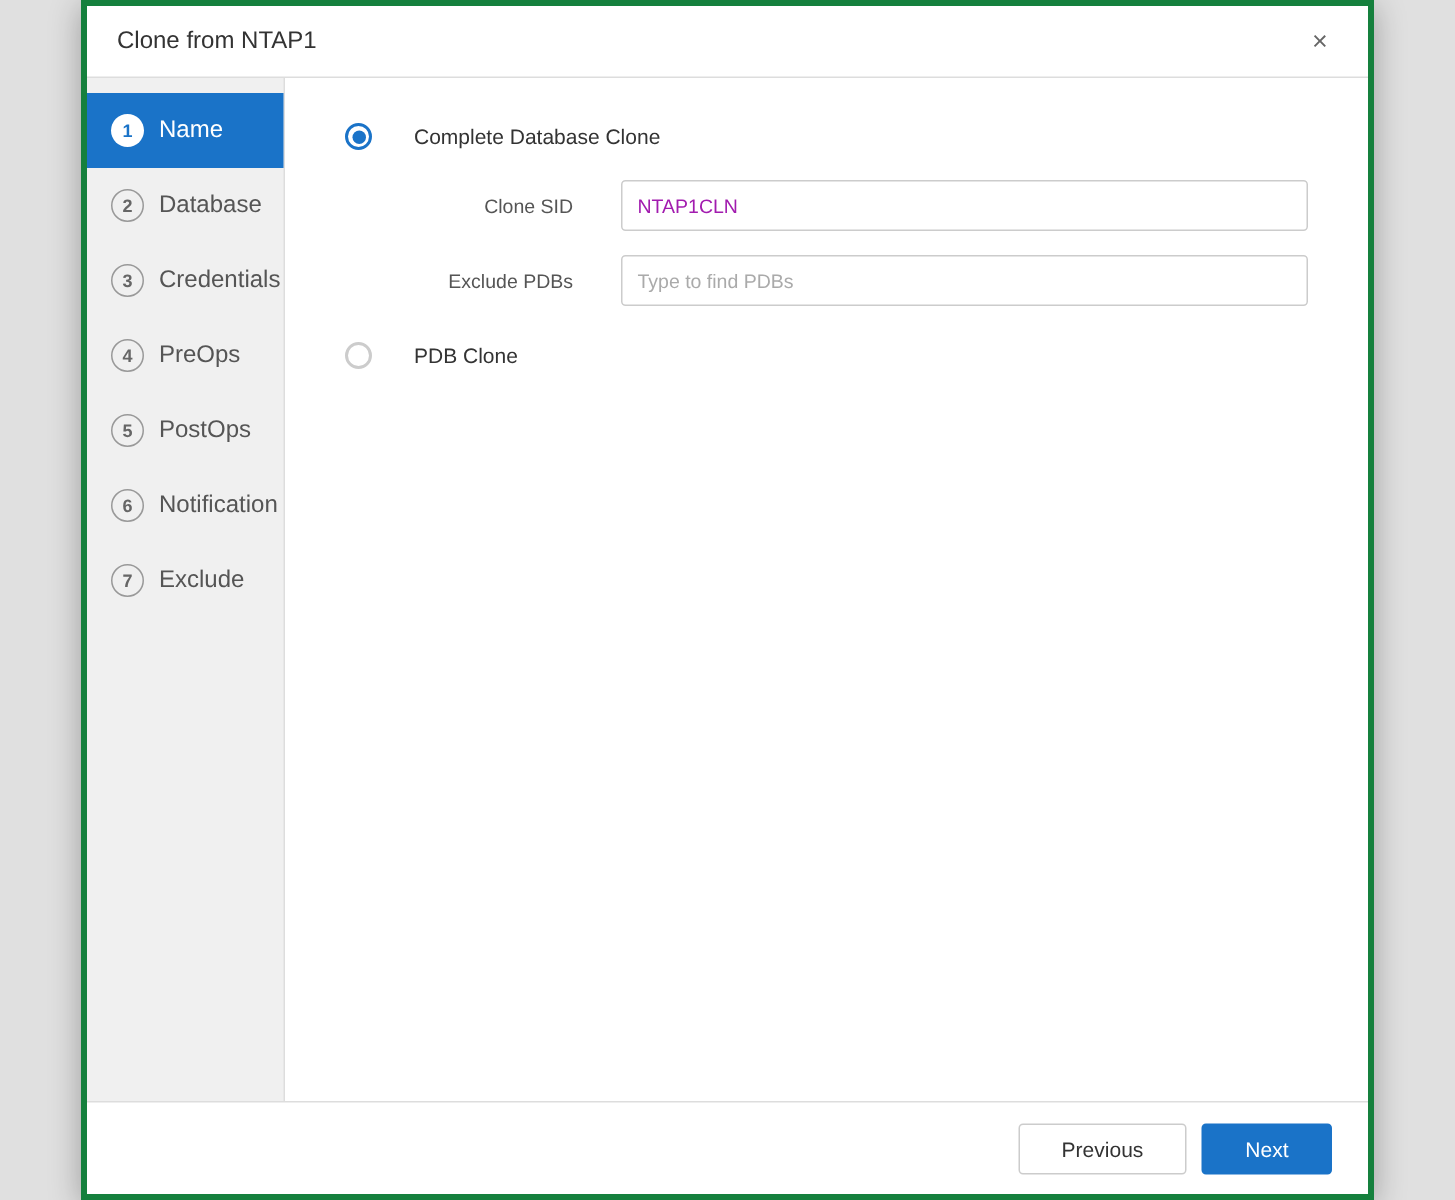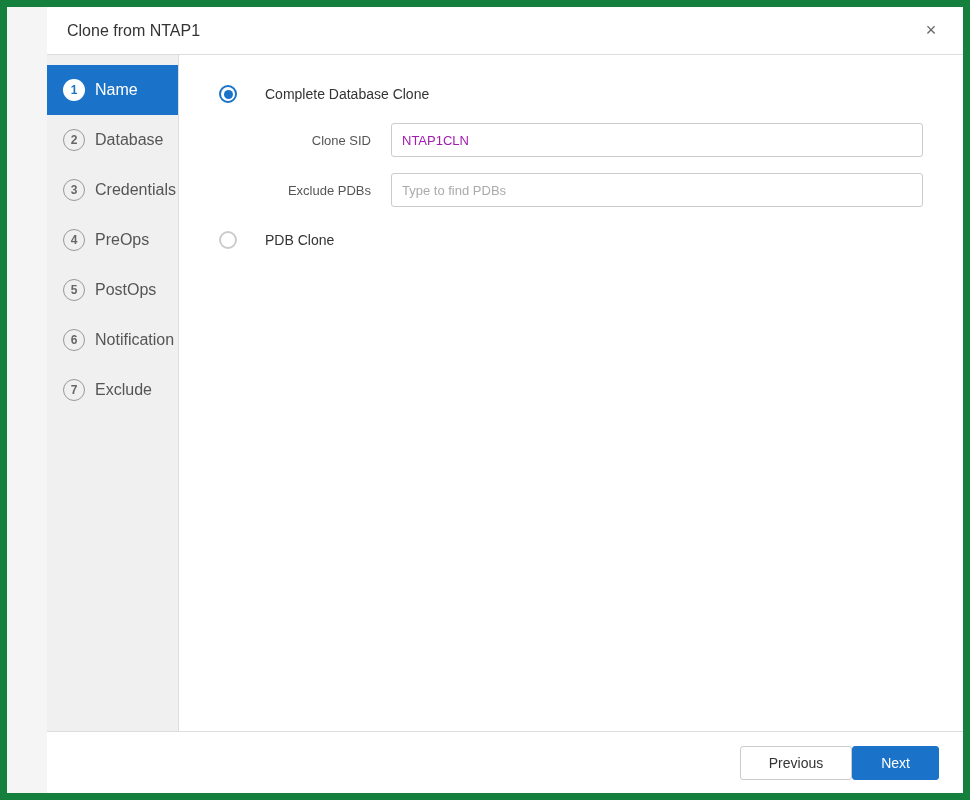--- a/index.html
+++ b/index.html
@@ -7,28 +7,27 @@
       font-family: -apple-system, BlinkMacSystemFont, 'Segoe UI', Arial, sans-serif;
       background: #e0e0e0;
       display: flex;
       align-items: center;
       justify-content: center;
       width: 970px;
       height: 800px;
       overflow: hidden;
     }
     .dialog {
-      width: 970px;
+      width: 862px;
       height: 800px;
       background: #f5f5f5;
       display: flex;
       flex-direction: column;
-      border: 7px solid #15803d;
+      border: 4px solid #15803d;
       box-shadow: 0 4px 20px rgba(0,0,0,0.3);
-      padding-left: 40px;
     }
     .dialog-header {
       display: flex;
       align-items: center;
       justify-content: space-between;
       padding: 12px 20px;
       background: #ffffff;
       border-bottom: 1px solid #ddd;
       height: 48px;
     }
@@ -135,21 +134,21 @@
       color: #333;
     }
     .form-section {
       margin-left: 32px;
       margin-bottom: 24px;
     }
     .form-row {
       display: flex;
       align-items: center;
       margin-bottom: 16px;
-      gap: 20px;
+      gap: 32px;
     }
     .form-label {
       width: 120px;
       font-size: 13px;
       color: #555;
       text-align: right;
       flex-shrink: 0;
     }
     .form-input {
       flex: 1;
@@ -163,20 +162,21 @@
       outline: none;
     }
     .form-input::placeholder { color: #aaa; }
     .dialog-footer {
       display: flex;
       align-items: center;
       justify-content: flex-end;
       padding: 14px 24px;
       background: #ffffff;
       border-top: 1px solid #ddd;
+      gap: 10px;
       height: 62px;
     }
     .btn {
       padding: 8px 28px;
       border-radius: 3px;
       font-size: 14px;
       cursor: pointer;
       border: 1px solid #ccc;
       min-width: 80px;
     }

